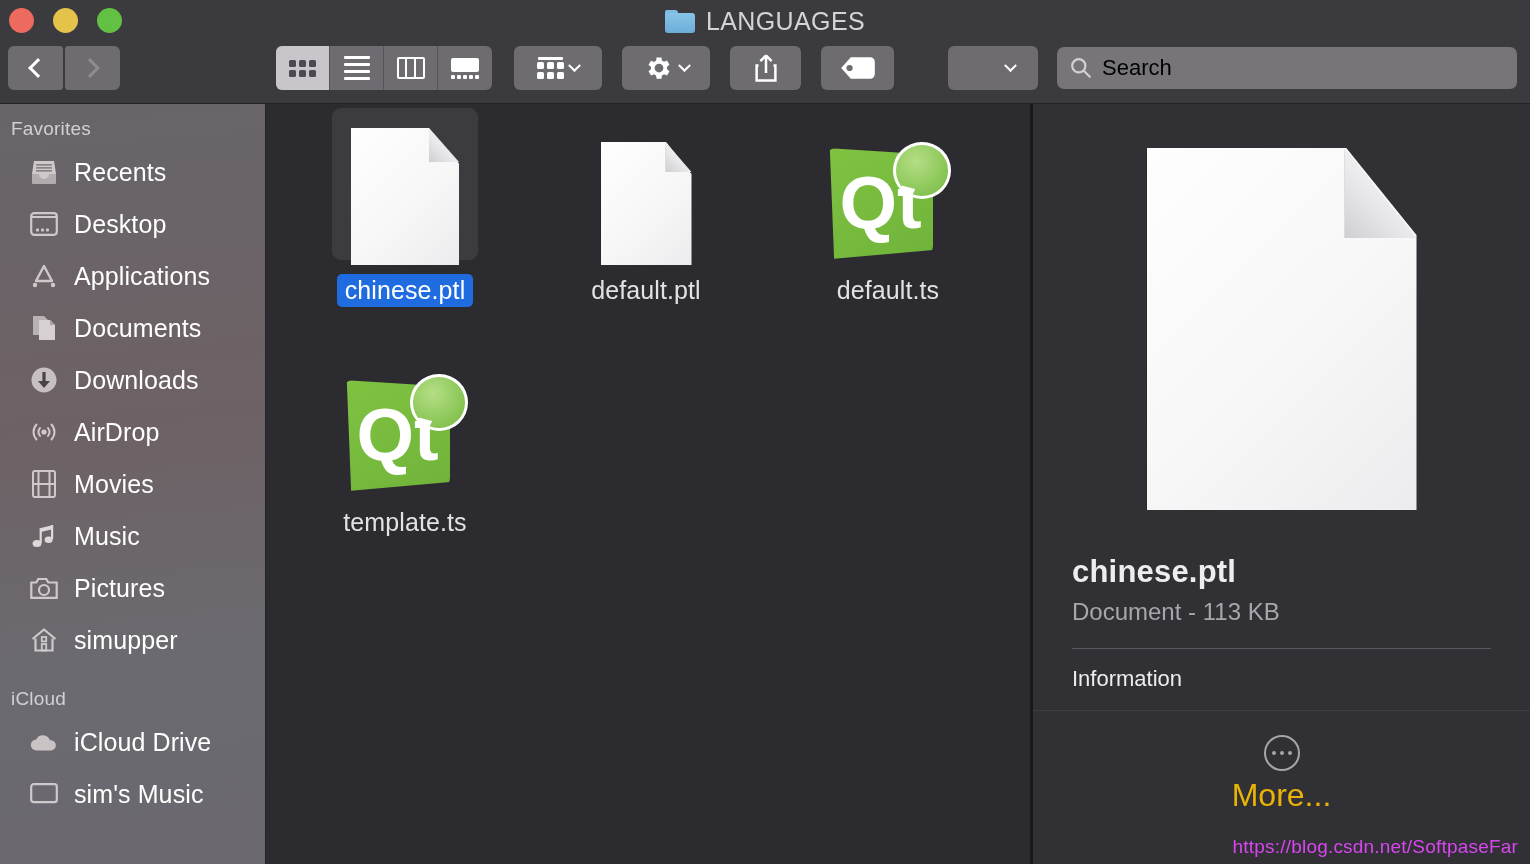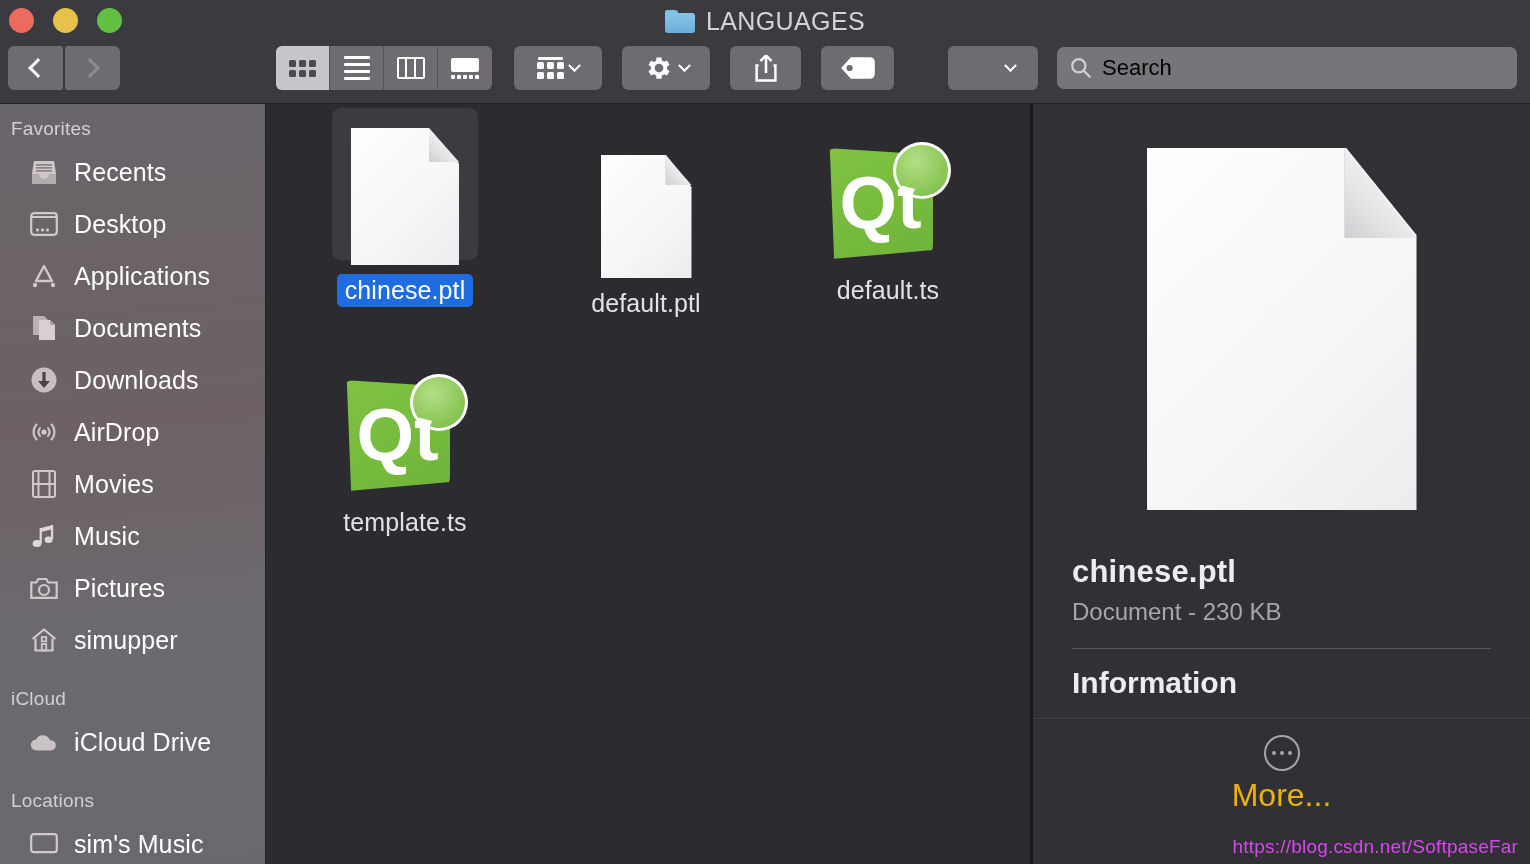--- a/index.html
+++ b/index.html
@@ -174,21 +174,21 @@
 
   
   .preview {
     position:absolute; top:104px; left:1033px; width:497px; height:760px;
     background:#303035;
   }
   .pv-thumb { height:450px; display:flex; align-items:center; justify-content:center; }
   .pv-name { font-size:31px; font-weight:700; color:#ededef; padding:0 0 0 39px; letter-spacing:.2px; }
   .pv-meta { font-size:24px; color:#a8a6ab; padding:8px 0 0 39px; }
   .pv-rule { height:1px; background:#5a585e; margin:22px 39px 0 39px; }
-  .pv-section { font-size:30px; font-weight:700; color:#ededef; padding:17px 0 0 39px; }
+  .pv-section { font-size:22px; font-weight:400; color:#ededef; padding:17px 0 0 39px; }
   .pv-rule2 { height:1px; background:#3d3d42; margin:18px 0 0 0; }
   .pv-more { position:absolute; bottom:50px; left:0; width:497px; text-align:center; }
   .pv-more .circ {
     width:36px; height:36px; border:2px solid #a6a4a9; border-radius:50%;
     margin:0 auto 6px auto; display:flex; align-items:center; justify-content:center; gap:4px;
   }
   .pv-more .circ i { width:4px; height:4px; background:#a6a4a9; border-radius:50%; display:block; }
   .pv-more .txt { font-size:32px; color:#eab308;text-align:right; }
 
   .watermark {
@@ -442,21 +442,20 @@
 
     <div class="sb-item">
       <span class="sb-ico">
         <svg width="30" height="22" viewBox="0 0 30 22">
             <path fill="#c9c3c5" d="M7.5 19.5a5.5 5.5 0 0 1-.4-11A7.5 7.5 0 0 1 21 9.2a4.8 4.8 0 0 1 1.3 10.3z"></path>
           </svg>
       </span>
       <span class="sb-label">iCloud Drive</span>
     </div>
 
-    <div class="sb-head" style="padding-top:22px;">Locations</div>
 
     <div class="sb-item">
       <span class="sb-ico">
         <svg width="28" height="22" viewBox="0 0 28 22">
             <rect x="1.2" y="1.2" width="25.6" height="18" rx="2.5" fill="none" stroke="#cfc9cb" stroke-width="2.2"></rect>
           </svg>
       </span>
       <span class="sb-label">sim's Music</span>
     </div>
   </div>
@@ -467,21 +466,21 @@
       <span class="selbg"></span>
       <div class="thumb">
         <span class="docico" style="width:108px;height:137px;">
           <span class="page" style="display:block;width:108px;height:137px;clip-path:polygon(0 0,72% 0,100% 26%,100% 100%,0 100%);"></span>
           <span class="fold" style="width:30px;height:34px;clip-path:polygon(0 0,100% 100%,0 100%);"></span>
         </span>
       </div>
       <span class="name">chinese.ptl</span>
     </div>
 
-    <div class="file" style="left:285px; top:22px;">
+    <div class="file" style="left:285px; top:9px;">
       <div class="thumb">
         <span class="docico" style="width:91px;height:123px;">
           <span class="page" style="display:block;width:91px;height:123px;clip-path:polygon(0 0,72% 0,100% 26%,100% 100%,0 100%);"></span>
           <span class="fold" style="width:26px;height:30px;clip-path:polygon(0 0,100% 100%,0 100%);"></span>
         </span>
       </div>
       <span class="name">default.ptl</span>
     </div>
 
     <div class="file" style="left:527px; top:9px;">
@@ -512,21 +511,21 @@
   <div class="preview">
 
     <div class="pv-thumb">
       <span class="docico" style="width:270px;height:362px;">
         <span class="page" style="display:block;width:270px;height:362px;clip-path:polygon(0 0,74% 0,100% 24%,100% 100%,0 100%);"></span>
         <span class="fold" style="width:72px;height:90px;clip-path:polygon(0 0,100% 100%,0 100%);"></span>
       </span>
     </div>
 
     <div class="pv-name">chinese.ptl</div>
-    <div class="pv-meta">Document - 230 KB</div>
+    <div class="pv-meta">Document - 113 KB</div>
     <div class="pv-rule"></div>
     <div class="pv-section">Information</div>
     <div class="pv-rule2"></div>
 
     <div class="pv-more">
       <span class="circ">
           <i></i>
           <i></i>
           <i></i>
         </span>

